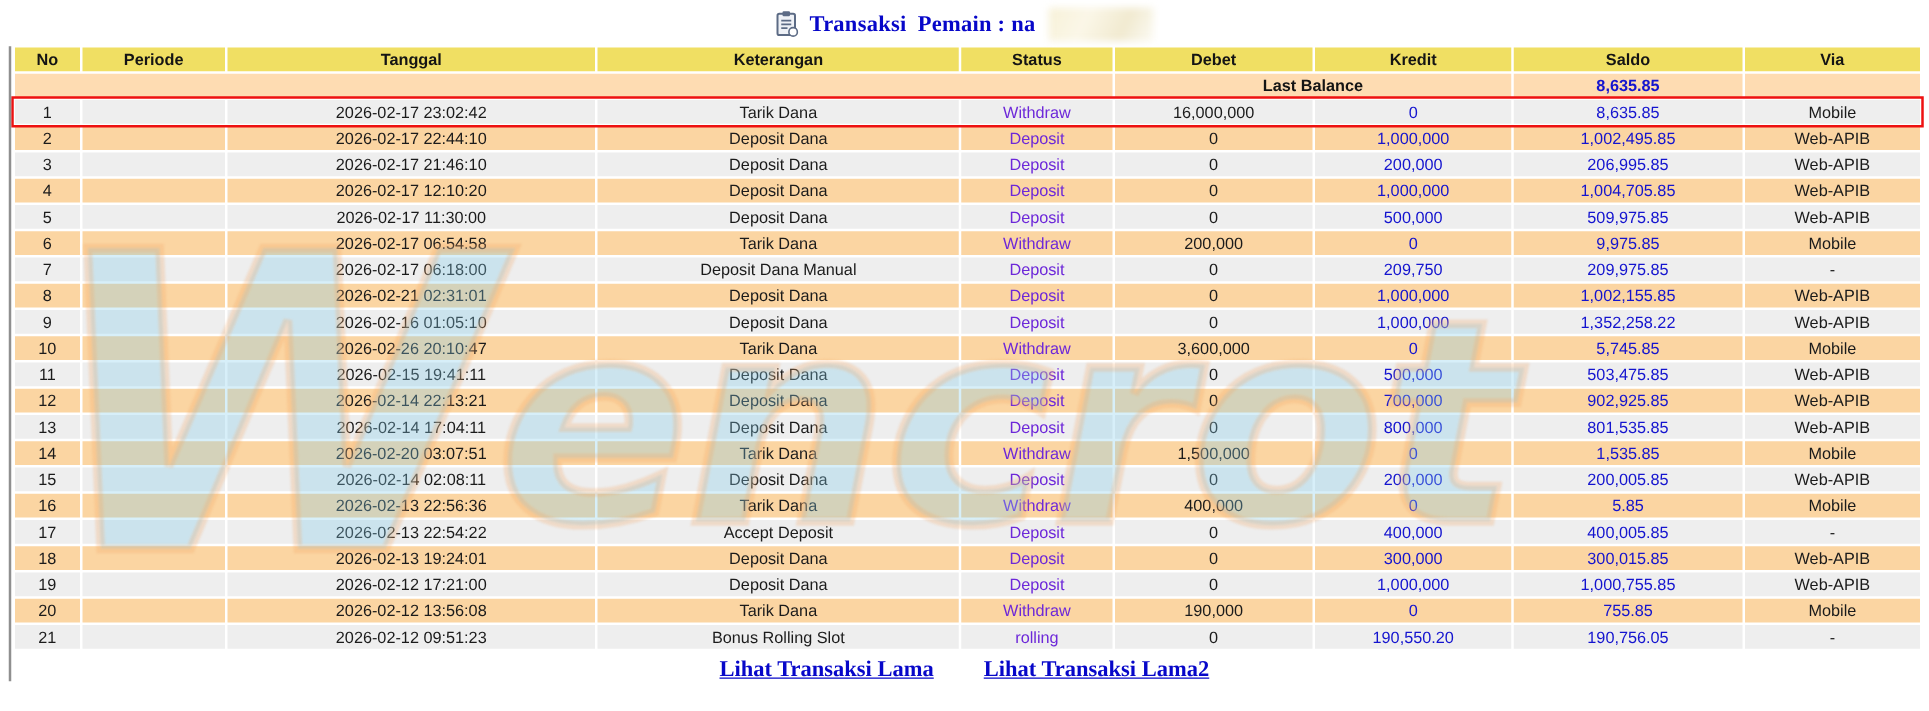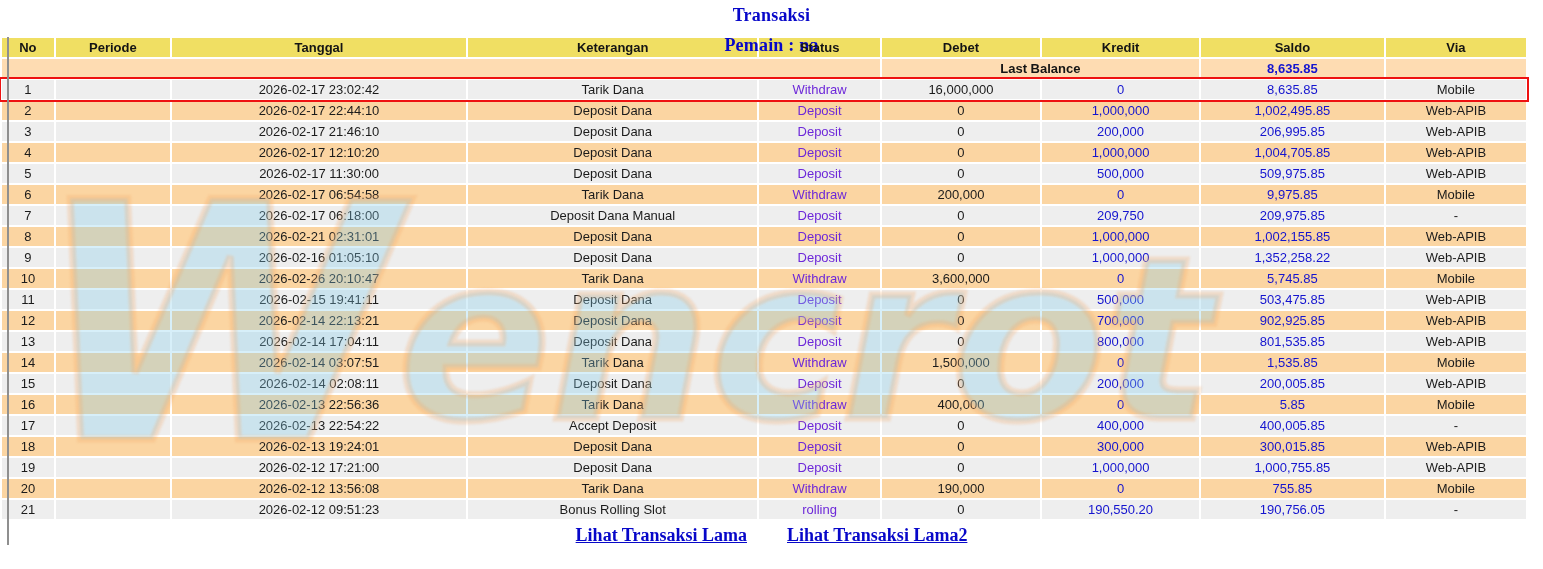--- a/index.html
+++ b/index.html
@@ -3,36 +3,36 @@
 <meta charset="utf-8">
 <style>
   html,body{margin:0;padding:0;}
   body{
     width:1543px;height:569px;overflow:hidden;background:#ffffff;
     font-family:"Liberation Sans",sans-serif;position:relative;
   }
   
   .title-bar{
     height:36px;display:flex;align-items:center;justify-content:center;
-    gap:9px;padding-top:2px;box-sizing:border-box;flex-direction:column;
+    gap:9px;padding-top:2px;box-sizing:border-box;
   }
   .clip-icon{display:inline-flex;align-items:center;}
   .title-text{
     font-family:"Liberation Serif",serif;font-weight:bold;font-size:18px;
     color:#0707c9;letter-spacing:.2px;
   }
   .masked{
     display:inline-block;width:84px;height:27px;margin-left:2px;border-radius:2px;
     background:linear-gradient(115deg,#f7f1d8 0%,#fbf7e8 35%,#f1ead0 70%,#fcfbf4 100%);
     filter:blur(3px);
   }
   
   .left-line{position:absolute;left:7px;top:37px;width:2px;height:508px;background:#8f8f8f;}
   table.tx-table{
-    width:1528px;border-collapse:separate;border-spacing:2px;
+    width:1528px;margin-left:10px;border-collapse:separate;border-spacing:2px;
     table-layout:fixed;background:#ffffff;
   }
   .tx-table th{
     background:#f0df63;color:#141414;font-size:13px;font-weight:bold;
     height:19px;text-align:center;padding:0;white-space:nowrap;overflow:hidden;
   }
   .tx-table td{
     font-size:13px;height:19px;text-align:center;padding:0;color:#1b1b1b;
     white-space:nowrap;overflow:hidden;line-height:19px;
   }
@@ -257,21 +257,21 @@
           <td class="col-keterangan">Deposit Dana</td>
           <td class="col-status">Deposit</td>
           <td class="col-debet">0</td>
           <td class="col-kredit">800,000</td>
           <td class="col-saldo">801,535.85</td>
           <td class="col-via">Web-APIB</td>
         </tr>
         <tr class="row-peach">
           <td class="col-no">14</td>
           <td class="col-periode"></td>
-          <td class="col-tanggal">2026-02-14 03:07:51</td>
+          <td class="col-tanggal">2026-02-20 03:07:51</td>
           <td class="col-keterangan">Tarik Dana</td>
           <td class="col-status">Withdraw</td>
           <td class="col-debet">1,500,000</td>
           <td class="col-kredit">0</td>
           <td class="col-saldo">1,535.85</td>
           <td class="col-via">Mobile</td>
         </tr>
         <tr class="row-gray">
           <td class="col-no">15</td>
           <td class="col-periode"></td>

